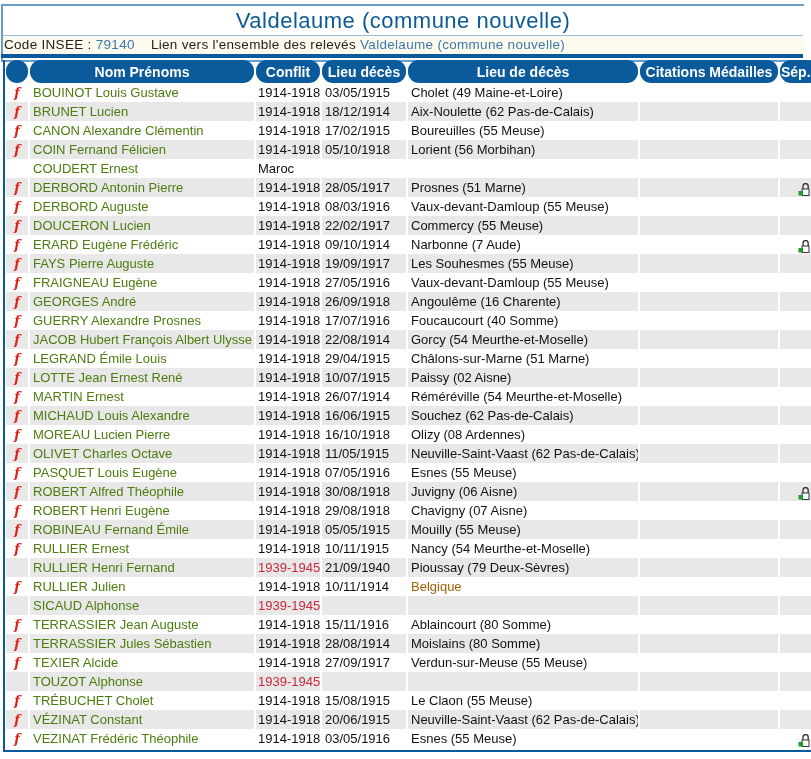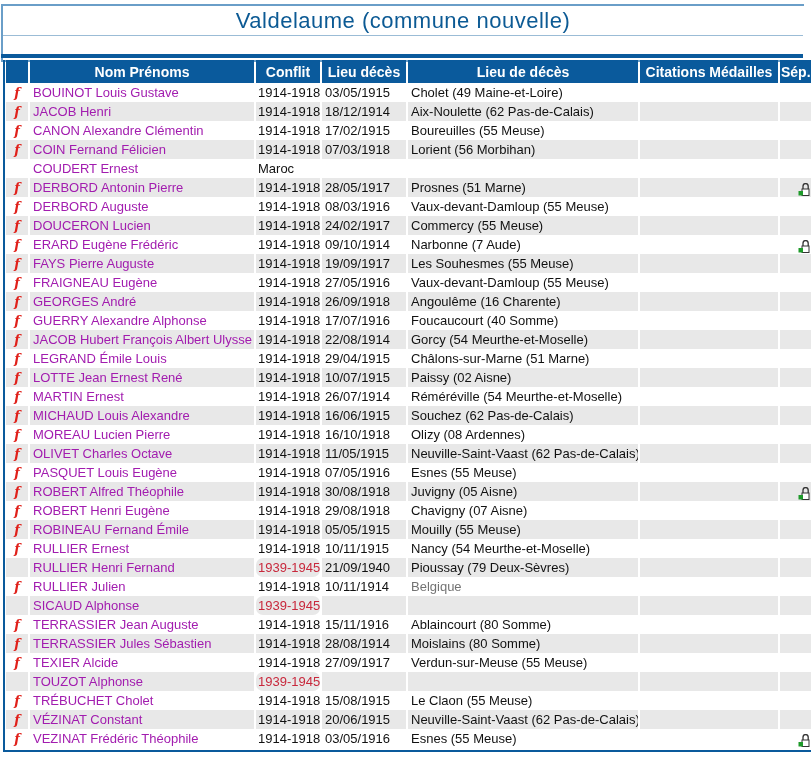--- a/index.html
+++ b/index.html
@@ -4,37 +4,40 @@
 <style>
   html, body { margin:0; padding:0; background:#ffffff; }
   body { width:811px; height:759px; overflow:hidden; position:relative; font-family:"Liberation Sans", sans-serif; }
   .header-box { position:absolute; left:1px; top:4px; width:803px; height:58px; border:2px solid #6a9ec8; border-right:none; box-sizing:border-box; }
   .title { position:absolute; left:0; top:0; width:800px; height:30px; text-align:center; font-size:22px; color:#0c5a94; line-height:30px; letter-spacing:0.5px; border-bottom:1px solid #9bbcd6; box-sizing:border-box; }
   .subtitle { position:absolute; left:0; top:30px; width:800px; height:18px; background:#fdfbee; font-size:13.5px; line-height:17px; color:#222; padding-left:1px; white-space:nowrap; letter-spacing:0.3px; }
   .subtitle .val { color:#3d78ad; }
   .divider { position:absolute; left:1px; top:54px; width:802px; height:4px; background:#0a5a9c; }
   .table-wrap { position:absolute; left:3px; top:60px; width:808px; height:692px; border-left:2px solid #0a5a9c; border-bottom:2px solid #0a5a9c; box-sizing:border-box; overflow:hidden; }
   table { border-collapse:separate; border-spacing:2px 0; margin-left:-1px; table-layout:fixed; width:812px; }
-  th { background:#0a5a9c; color:#ffffff; font-size:14px; font-weight:bold; height:22px; padding:0; text-align:center; white-space:nowrap; overflow:hidden; border-top:1px solid #0a5a9c; font-family:"Liberation Sans", sans-serif; }
+  th { background:#0a5a9c; color:#ffffff; font-size:14px; font-weight:bold; height:22px; padding:0; text-align:center; white-space:nowrap; overflow:hidden; border-top:1px solid #0a5a9c; font-family:"Liberation Sans", sans-serif;border-radius:11px; }
   td { font-size:13px; height:19px; padding:0 0 0 3px; white-space:nowrap; overflow:hidden; color:#111; line-height:19px; }
   tr.odd td { background:#ffffff; }
   tr.even td { background:#e8e8e8; }
   td.icon-cell { padding:0; text-align:center; }
-  td.name { color:#a21caf; }
+  td.name { color:#4d7c0f; }
   td.conflit { padding-left:2px;margin-left:36px; }
-  td.red { color:#c8283c;border-radius:7px; }
-  td.lieu-red { color:#737373; }
+  td.red { color:#c8283c; }
+  td.lieu-red { color:#a16207; }
   .f-icon { display:inline-block; font-family:"DejaVu Serif", serif; font-style:italic; font-weight:bold; color:#e0201a; font-size:13px; line-height:19px; }
   .lock-icon { display:inline-block; width:12px; height:13px; position:relative; vertical-align:middle; margin-left:15px; }
 </style>
 </head>
 <body>
 
 <div class="header-box">
   <div class="title">Valdelaume (commune nouvelle)</div>
+  <div class="subtitle">
+    <span>Code INSEE : </span><span class="val">79140</span>&nbsp;&nbsp;&nbsp;&nbsp;<span>Lien vers l'ensemble des relevés </span><a class="val" style="text-decoration:none;">Valdelaume (commune nouvelle)</a>
+  </div>
 </div>
 <div class="divider"></div>
 
 <div class="table-wrap">
   <table>
     <colgroup>
       <col style="width:22px">
       <col style="width:224px">
       <col style="width:64px">
       <col style="width:84px">
@@ -58,41 +61,41 @@
           <td class="icon-cell"><span class="f-icon">f</span></td>
           <td class="name">BOUINOT Louis Gustave</td>
           <td class="conflit">1914-1918</td>
           <td>03/05/1915</td>
           <td>Cholet (49 Maine-et-Loire)</td>
           <td></td>
           <td></td>
         </tr>
         <tr class="even">
           <td class="icon-cell"><span class="f-icon">f</span></td>
-          <td class="name">JACOB Henri</td>
+          <td class="name">BRUNET Lucien</td>
           <td class="conflit">1914-1918</td>
           <td>18/12/1914</td>
           <td>Aix-Noulette (62 Pas-de-Calais)</td>
           <td></td>
           <td></td>
         </tr>
         <tr class="odd">
           <td class="icon-cell"><span class="f-icon">f</span></td>
           <td class="name">CANON Alexandre Clémentin</td>
           <td class="conflit">1914-1918</td>
           <td>17/02/1915</td>
           <td>Boureuilles (55 Meuse)</td>
           <td></td>
           <td></td>
         </tr>
         <tr class="even">
           <td class="icon-cell"><span class="f-icon">f</span></td>
           <td class="name">COIN Fernand Félicien</td>
           <td class="conflit">1914-1918</td>
-          <td>07/03/1918</td>
+          <td>05/10/1918</td>
           <td>Lorient (56 Morbihan)</td>
           <td></td>
           <td></td>
         </tr>
         <tr class="odd">
           <td class="icon-cell"></td>
           <td class="name">COUDERT Ernest</td>
           <td class="conflit">Maroc</td>
           <td></td>
           <td></td>
@@ -118,21 +121,21 @@
           <td class="conflit">1914-1918</td>
           <td>08/03/1916</td>
           <td>Vaux-devant-Damloup (55 Meuse)</td>
           <td></td>
           <td></td>
         </tr>
         <tr class="even">
           <td class="icon-cell"><span class="f-icon">f</span></td>
           <td class="name">DOUCERON Lucien</td>
           <td class="conflit">1914-1918</td>
-          <td>24/02/1917</td>
+          <td>22/02/1917</td>
           <td>Commercy (55 Meuse)</td>
           <td></td>
           <td></td>
         </tr>
         <tr class="odd">
           <td class="icon-cell"><span class="f-icon">f</span></td>
           <td class="name">ERARD Eugène Frédéric</td>
           <td class="conflit">1914-1918</td>
           <td>09/10/1914</td>
           <td>Narbonne (7 Aude)</td>
@@ -165,21 +168,21 @@
           <td class="icon-cell"><span class="f-icon">f</span></td>
           <td class="name">GEORGES André</td>
           <td class="conflit">1914-1918</td>
           <td>26/09/1918</td>
           <td>Angoulême (16 Charente)</td>
           <td></td>
           <td></td>
         </tr>
         <tr class="odd">
           <td class="icon-cell"><span class="f-icon">f</span></td>
-          <td class="name">GUERRY Alexandre Alphonse</td>
+          <td class="name">GUERRY Alexandre Prosnes</td>
           <td class="conflit">1914-1918</td>
           <td>17/07/1916</td>
           <td>Foucaucourt (40 Somme)</td>
           <td></td>
           <td></td>
         </tr>
         <tr class="even">
           <td class="icon-cell"><span class="f-icon">f</span></td>
           <td class="name">JACOB Hubert François Albert Ulysse</td>
           <td class="conflit">1914-1918</td>
@@ -249,21 +252,21 @@
           <td>07/05/1916</td>
           <td>Esnes (55 Meuse)</td>
           <td></td>
           <td></td>
         </tr>
         <tr class="even">
           <td class="icon-cell"><span class="f-icon">f</span></td>
           <td class="name">ROBERT Alfred Théophile</td>
           <td class="conflit">1914-1918</td>
           <td>30/08/1918</td>
-          <td>Juvigny (05 Aisne)</td>
+          <td>Juvigny (06 Aisne)</td>
           <td></td>
           <td><span class="lock-icon"><svg width="12" height="13" viewBox="0 0 12 13">
                 <path d="M5 6 V3.2 A2.6 2.6 0 0 1 10.2 3.2 V7" fill="none" stroke="#333" stroke-width="1.3"></path>
                 <rect x="4" y="6" width="7" height="6.5" fill="#fff" stroke="#333" stroke-width="1"></rect>
                 <rect x="0.5" y="8" width="4.5" height="4.5" fill="#1e9a2a"></rect>
               </svg></span></td>
         </tr>
         <tr class="odd">
           <td class="icon-cell"><span class="f-icon">f</span></td>
           <td class="name">ROBERT Henri Eugène</td>

